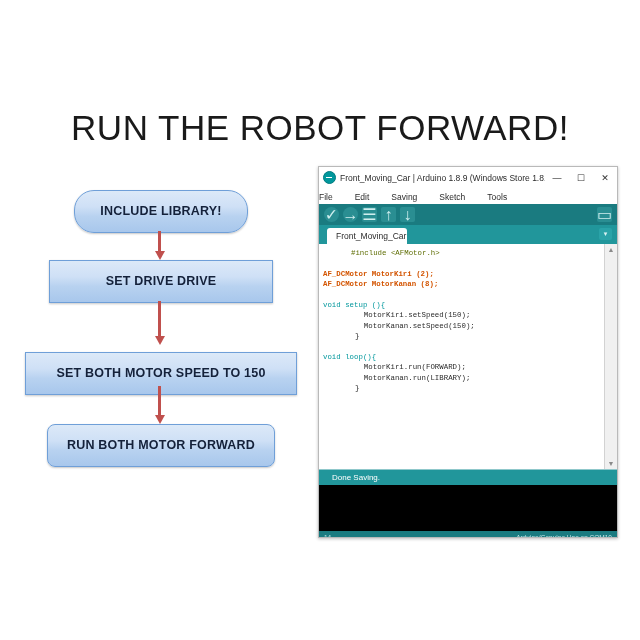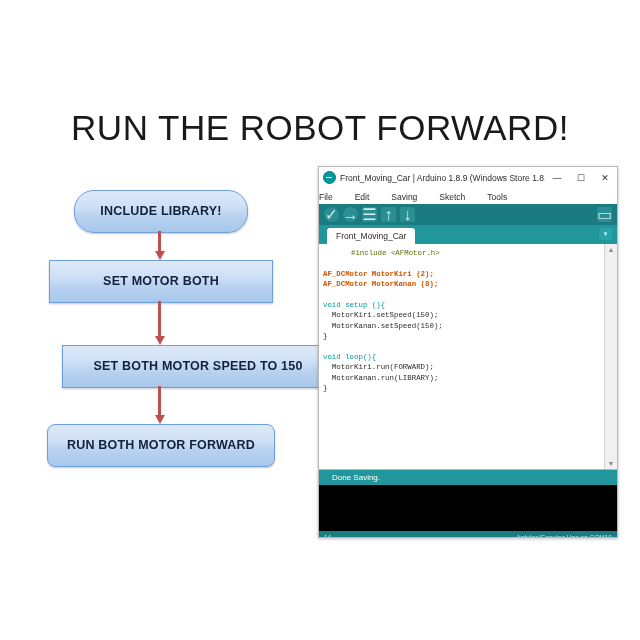--- a/index.html
+++ b/index.html
@@ -21,21 +21,21 @@
     background:linear-gradient(180deg,#dce9f8 0%,#cfe0f6 38%,#b8d2f0 62%,#a8c7ec 100%);
     border:1px solid #6f9fd8;
     box-shadow:0 1px 2px rgba(0,0,0,.22);
     display:flex;align-items:center;justify-content:center;
     color:#14213a;font-size:12.5px;font-weight:700;letter-spacing:.2px;
     text-align:center;line-height:1.1;
   }
   .fc-box.rounded{border-radius:20px;}
   #box-0{left:74px;top:40px;width:172px;height:41px;}
   #box-1{left:49px;top:110px;width:222px;height:41px;}
-  #box-2{left:25px;top:195px;width:270px;height:41px;margin-left:37px;}
+  #box-2{left:25px;top:202px;width:270px;height:41px;}
   #box-3{left:47px;top:274px;width:226px;height:41px;border-radius:8px;}
   .fc-arrow{position:absolute;left:158px;width:3px;background:#c0504d;}
   .fc-arrow::after{
     content:"";position:absolute;left:-3.5px;bottom:-8px;
     border-left:5px solid transparent;border-right:5px solid transparent;
     border-top:9px solid #c0504d;
   }
   #arrow-0{top:81px;height:21px;}
   #arrow-1{top:151px;height:36px;}
   #arrow-2{top:236px;height:30px;}
@@ -78,40 +78,40 @@
   }
   .tb-round{border-radius:50%;background:#2a8e92;}
   .tb-square{border-radius:2px;background:#2a8e92;}
   .tb-spacer{flex:1;}
   #ide-tabbar{
     height:19px;background:#21969b;display:flex;align-items:flex-end;
     padding:0 5px;position:relative;
   }
   #ide-tab{
     background:#ffffff;color:#2b2b2b;font-size:8.5px;
-    padding:3px 9px 3px 9px;border-radius:3px 3px 0 0;white-space:nowrap;
+    padding:3px 1px 3px 9px;border-radius:3px 3px 0 0;white-space:nowrap;
     margin-left:3px;
   }
   #tab-dropdown{
     position:absolute;right:5px;top:3px;width:13px;height:12px;border-radius:2px;
     background:#2aa3a8;display:flex;align-items:center;justify-content:center;
     color:#d9f2f2;font-size:7px;
   }
   #ide-code-area{
     position:relative;height:225px;background:#ffffff;
     border-bottom:1px solid #8fc8cb;overflow:hidden;
   }
   #ide-code{
     padding:4px 0 0 4px;font-family:"Liberation Mono","DejaVu Sans Mono",monospace;
     font-size:7.4px;line-height:10.4px;white-space:pre;color:#2b2b2b;
   }
   .c-pre{color:#5e6d03;margin-left:28px;}
   .c-key{color:#d35400;font-weight:bold;margin-top:25px;}
   .c-type{color:#00979c;text-align:center;}
-  .c-plain{color:#2b2b2b;}
+  .c-plain{color:#2b2b2b;margin-left:32px;}
   #code-scrollbar{
     position:absolute;right:0;top:0;width:12px;height:100%;
     background:#f0f0f0;border-left:1px solid #d2d2d2;
     display:flex;flex-direction:column;justify-content:space-between;align-items:center;
   }
   .sb-arrow{font-size:7px;color:#8a8a8a;height:11px;display:flex;align-items:center;}
   #ide-status-msg{
     height:15px;background:#21969b;color:#ffffff;font-size:8px;
     display:flex;align-items:center;padding-left:13px;
   }
@@ -129,21 +129,21 @@
 <div id="slide-title">RUN THE ROBOT FORWARD!</div>
 
 <div id="flowchart">
 
   <div class="fc-box rounded" id="box-0">
     <span>INCLUDE LIBRARY!</span>
   </div>
   <div class="fc-arrow" id="arrow-0"></div>
 
   <div class="fc-box" id="box-1">
-    <span>SET MOTOR BOTH</span>
+    <span>SET DRIVE DRIVE</span>
   </div>
   <div class="fc-arrow" id="arrow-1"></div>
 
   <div class="fc-box" id="box-2">
     <span>SET BOTH MOTOR SPEED TO 150</span>
   </div>
   <div class="fc-arrow" id="arrow-2"></div>
 
   <div class="fc-box" id="box-3">
     <span>RUN BOTH MOTOR FORWARD</span>

